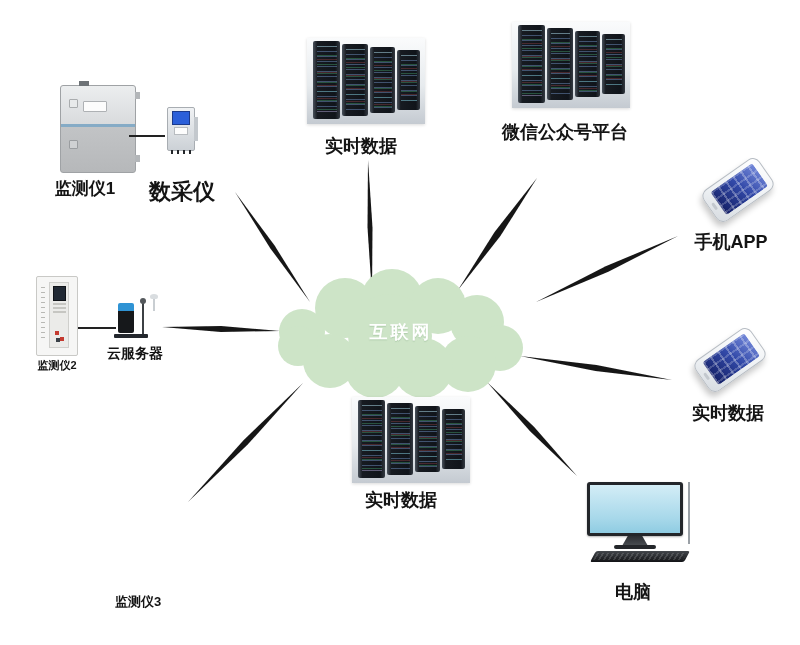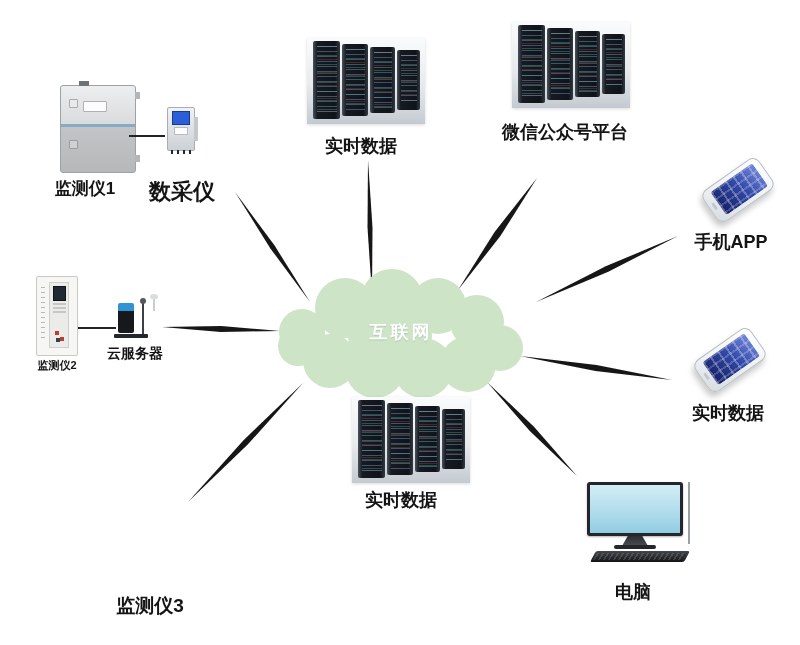--- a/index.html
+++ b/index.html
@@ -15,21 +15,21 @@
   .lbl-dcq{left:182px;top:177px;font-size:22px;}
   .lbl-sms{left:361px;top:134px;font-size:18px;}
   .lbl-wxp{left:565px;top:120px;font-size:18px;}
   .lbl-wxp-sub{left:566px;top:145px;font-size:14px;}
   .lbl-phone-app{left:731px;top:230px;font-size:18px;}
   .lbl-phone-wx{left:728px;top:401px;font-size:18px;}
   .lbl-pc{left:633px;top:580px;font-size:18px;}
   .lbl-cloudsrv{left:401px;top:488px;font-size:18px;}
   .lbl-monitor2{left:57px;top:358px;font-size:11px;}
   .lbl-wireless{left:135px;top:345px;font-size:14px;}
-  .lbl-monitor3{left:150px;top:593px;font-size:19px;}
+  .lbl-monitor3{left:138px;top:593px;font-size:13px;}
   .lbl-internet{left:401px;top:320px;font-size:18px;color:#ffffff;
        letter-spacing:3px;text-shadow:0 1px 1px rgba(120,160,120,.35);}
   
   .wire{position:absolute;height:2px;background:#222;}
   .wire-1{left:129px;top:135px;width:36px;}
   .wire-2{left:78px;top:327px;width:38px;}
   
   .rack{position:absolute;width:118px;height:86px;box-sizing:border-box;
     background:linear-gradient(180deg,#fafbfc 0%,#e7ebee 55%,#c4cad1 100%);
     display:flex;align-items:flex-start;justify-content:center;gap:2px;

